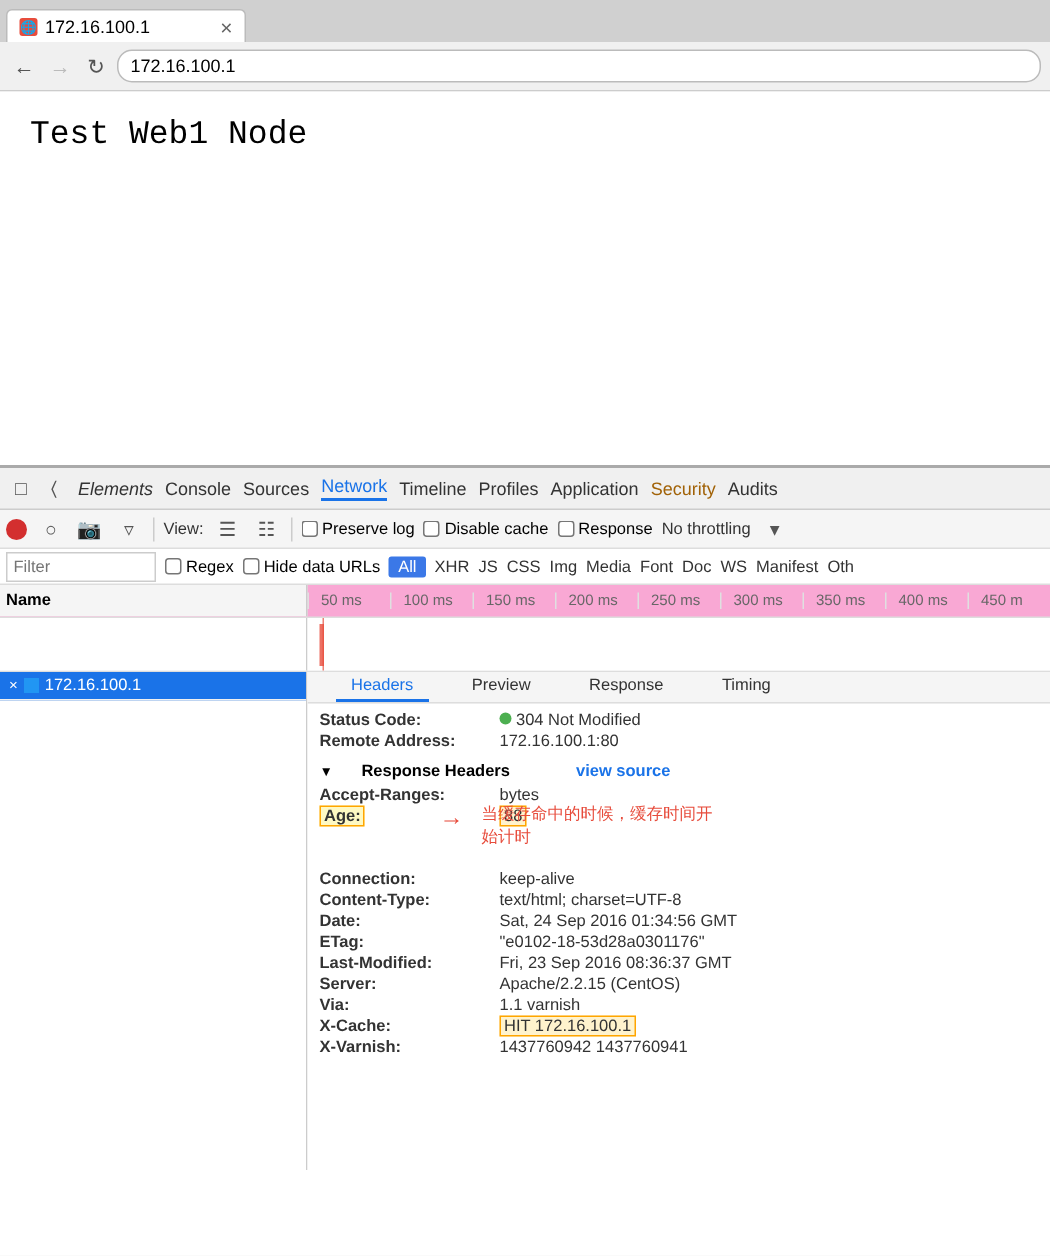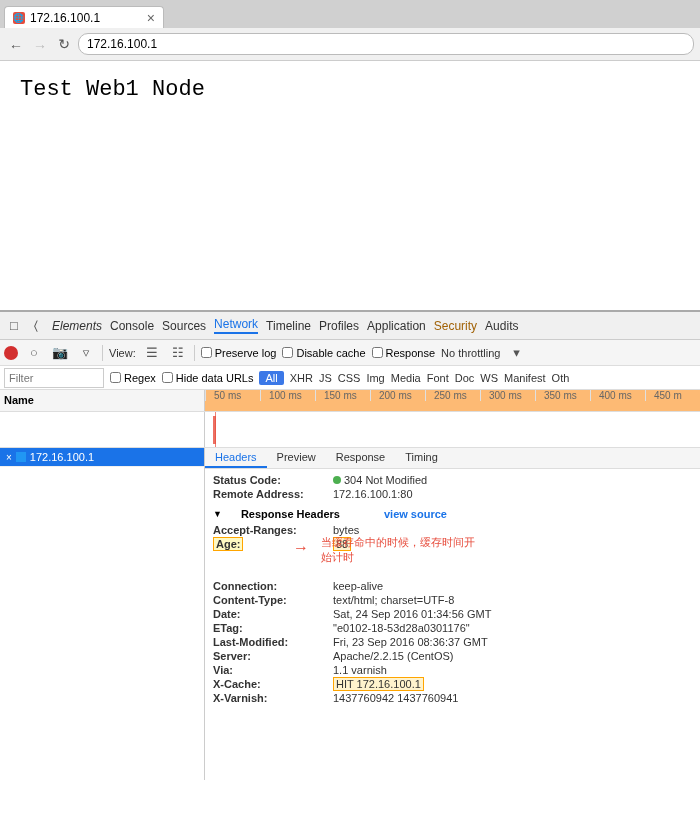--- a/index.html
+++ b/index.html
@@ -33,34 +33,34 @@
     .separator { width: 1px; height: 16px; background: #ccc; }
     .network-toolbar-label { font-size: 11px; color: #333; }
     .checkbox-group { display: flex; align-items: center; gap: 3px; font-size: 11px; }
     .checkbox-group input { width: 11px; height: 11px; }
 
     .filter-bar { display: flex; align-items: center; background: #fff; border-bottom: 1px solid #ddd; padding: 2px 4px; gap: 6px; height: 24px; }
     .filter-input { height: 20px; width: 100px; border: 1px solid #ccc; font-size: 11px; padding: 0 4px; }
     .filter-btn { padding: 1px 6px; font-size: 11px; background: #3b78e7; color: white; border: none; border-radius: 2px; cursor: pointer; }
     .filter-type { font-size: 11px; color: #333; cursor: pointer; }
 
-    .timeline-bar { display: flex; align-items: flex-start; background: #fdba74; border-bottom: 1px solid #ddd; height: 22px; overflow: hidden; }
+    .timeline-bar { display: flex; align-items: center; background: #f9a8d4; border-bottom: 1px solid #ddd; height: 22px; overflow: hidden; }
     .timeline-tick { font-size: 10px; color: #666; padding: 0 8px; border-left: 1px solid #e0e0e0; flex: 1; text-align: left; }
 
     .network-content { display: flex; flex: 1; overflow: hidden; }
     .requests-list { width: 205px; border-right: 1px solid #ccc; background: #fff; overflow-y: auto; }
     .request-item { display: flex; align-items: center; padding: 3px 6px; font-size: 11px; cursor: pointer; border-bottom: 1px solid #f0f0f0; }
     .request-item.selected { background: #1a73e8; color: white; }
     .request-item .item-close { margin-right: 4px; font-size: 10px; cursor: pointer; }
     .request-item .item-icon { width: 10px; height: 10px; background: #2196F3; margin-right: 4px; }
     .request-name { font-size: 11px; }
 
     .request-detail { flex: 1; background: #fff; overflow-y: auto; padding: 0; }
     .detail-tabs { display: flex; border-bottom: 1px solid #ddd; background: #f5f5f5; }
-    .detail-tab { padding: 3px 10px; font-size: 11px; cursor: pointer; border-bottom: 2px solid transparent; color: #333; }
+    .detail-tab { padding: 3px 10px; font-size: 11px; cursor: pointer; border-bottom: 2px solid transparent; color: #333; margin-left: 19px; }
     .detail-tab.active { border-bottom: 2px solid #1a73e8; color: #1a73e8; }
 
     .detail-body { padding: 4px 8px; font-size: 11px; }
     .detail-row { display: flex; padding: 1px 0; font-size: 11px; }
     .detail-label { font-weight: bold; min-width: 120px; color: #333; }
     .detail-value { color: #333; }
     .status-dot { display: inline-block; width: 8px; height: 8px; background: #4caf50; border-radius: 50; margin-right: 3px; border-radius: 50%; }
 
     .section-header { font-weight: bold; font-size: 11px; padding: 3px 0; cursor: pointer; display: flex; align-items: center; gap: 19px; }
     .section-header::before { content: "▼"; font-size: 9px; }

